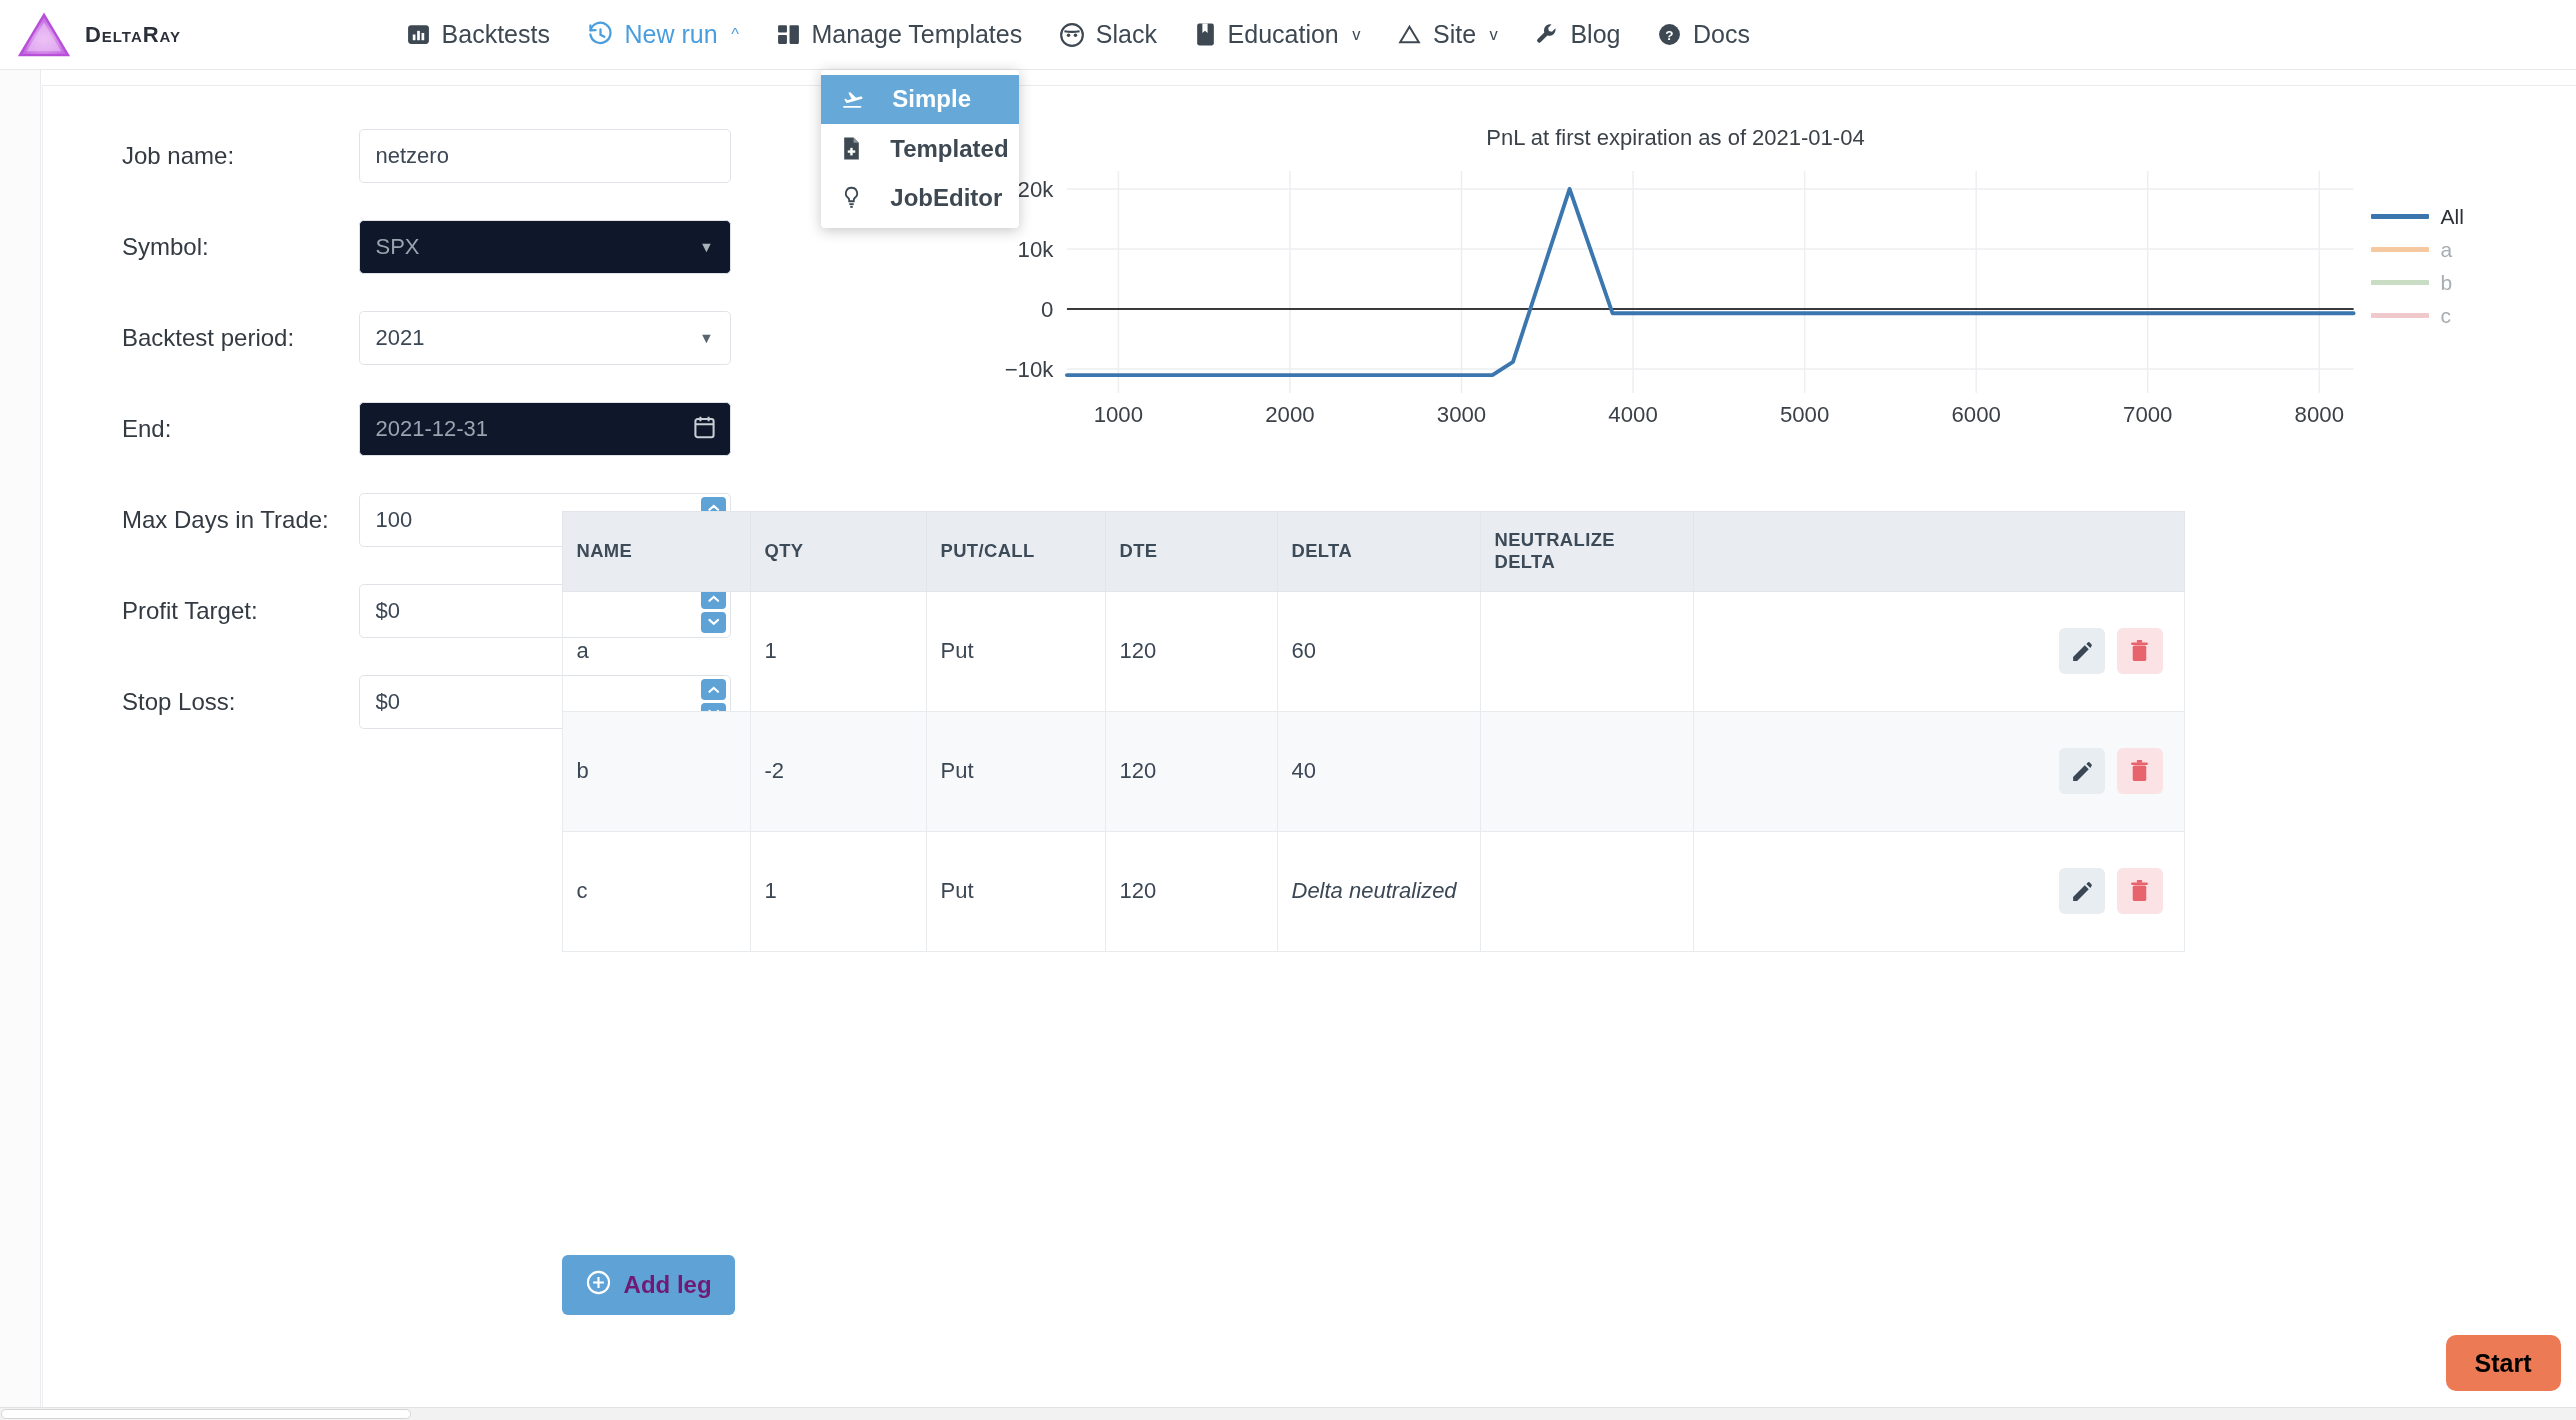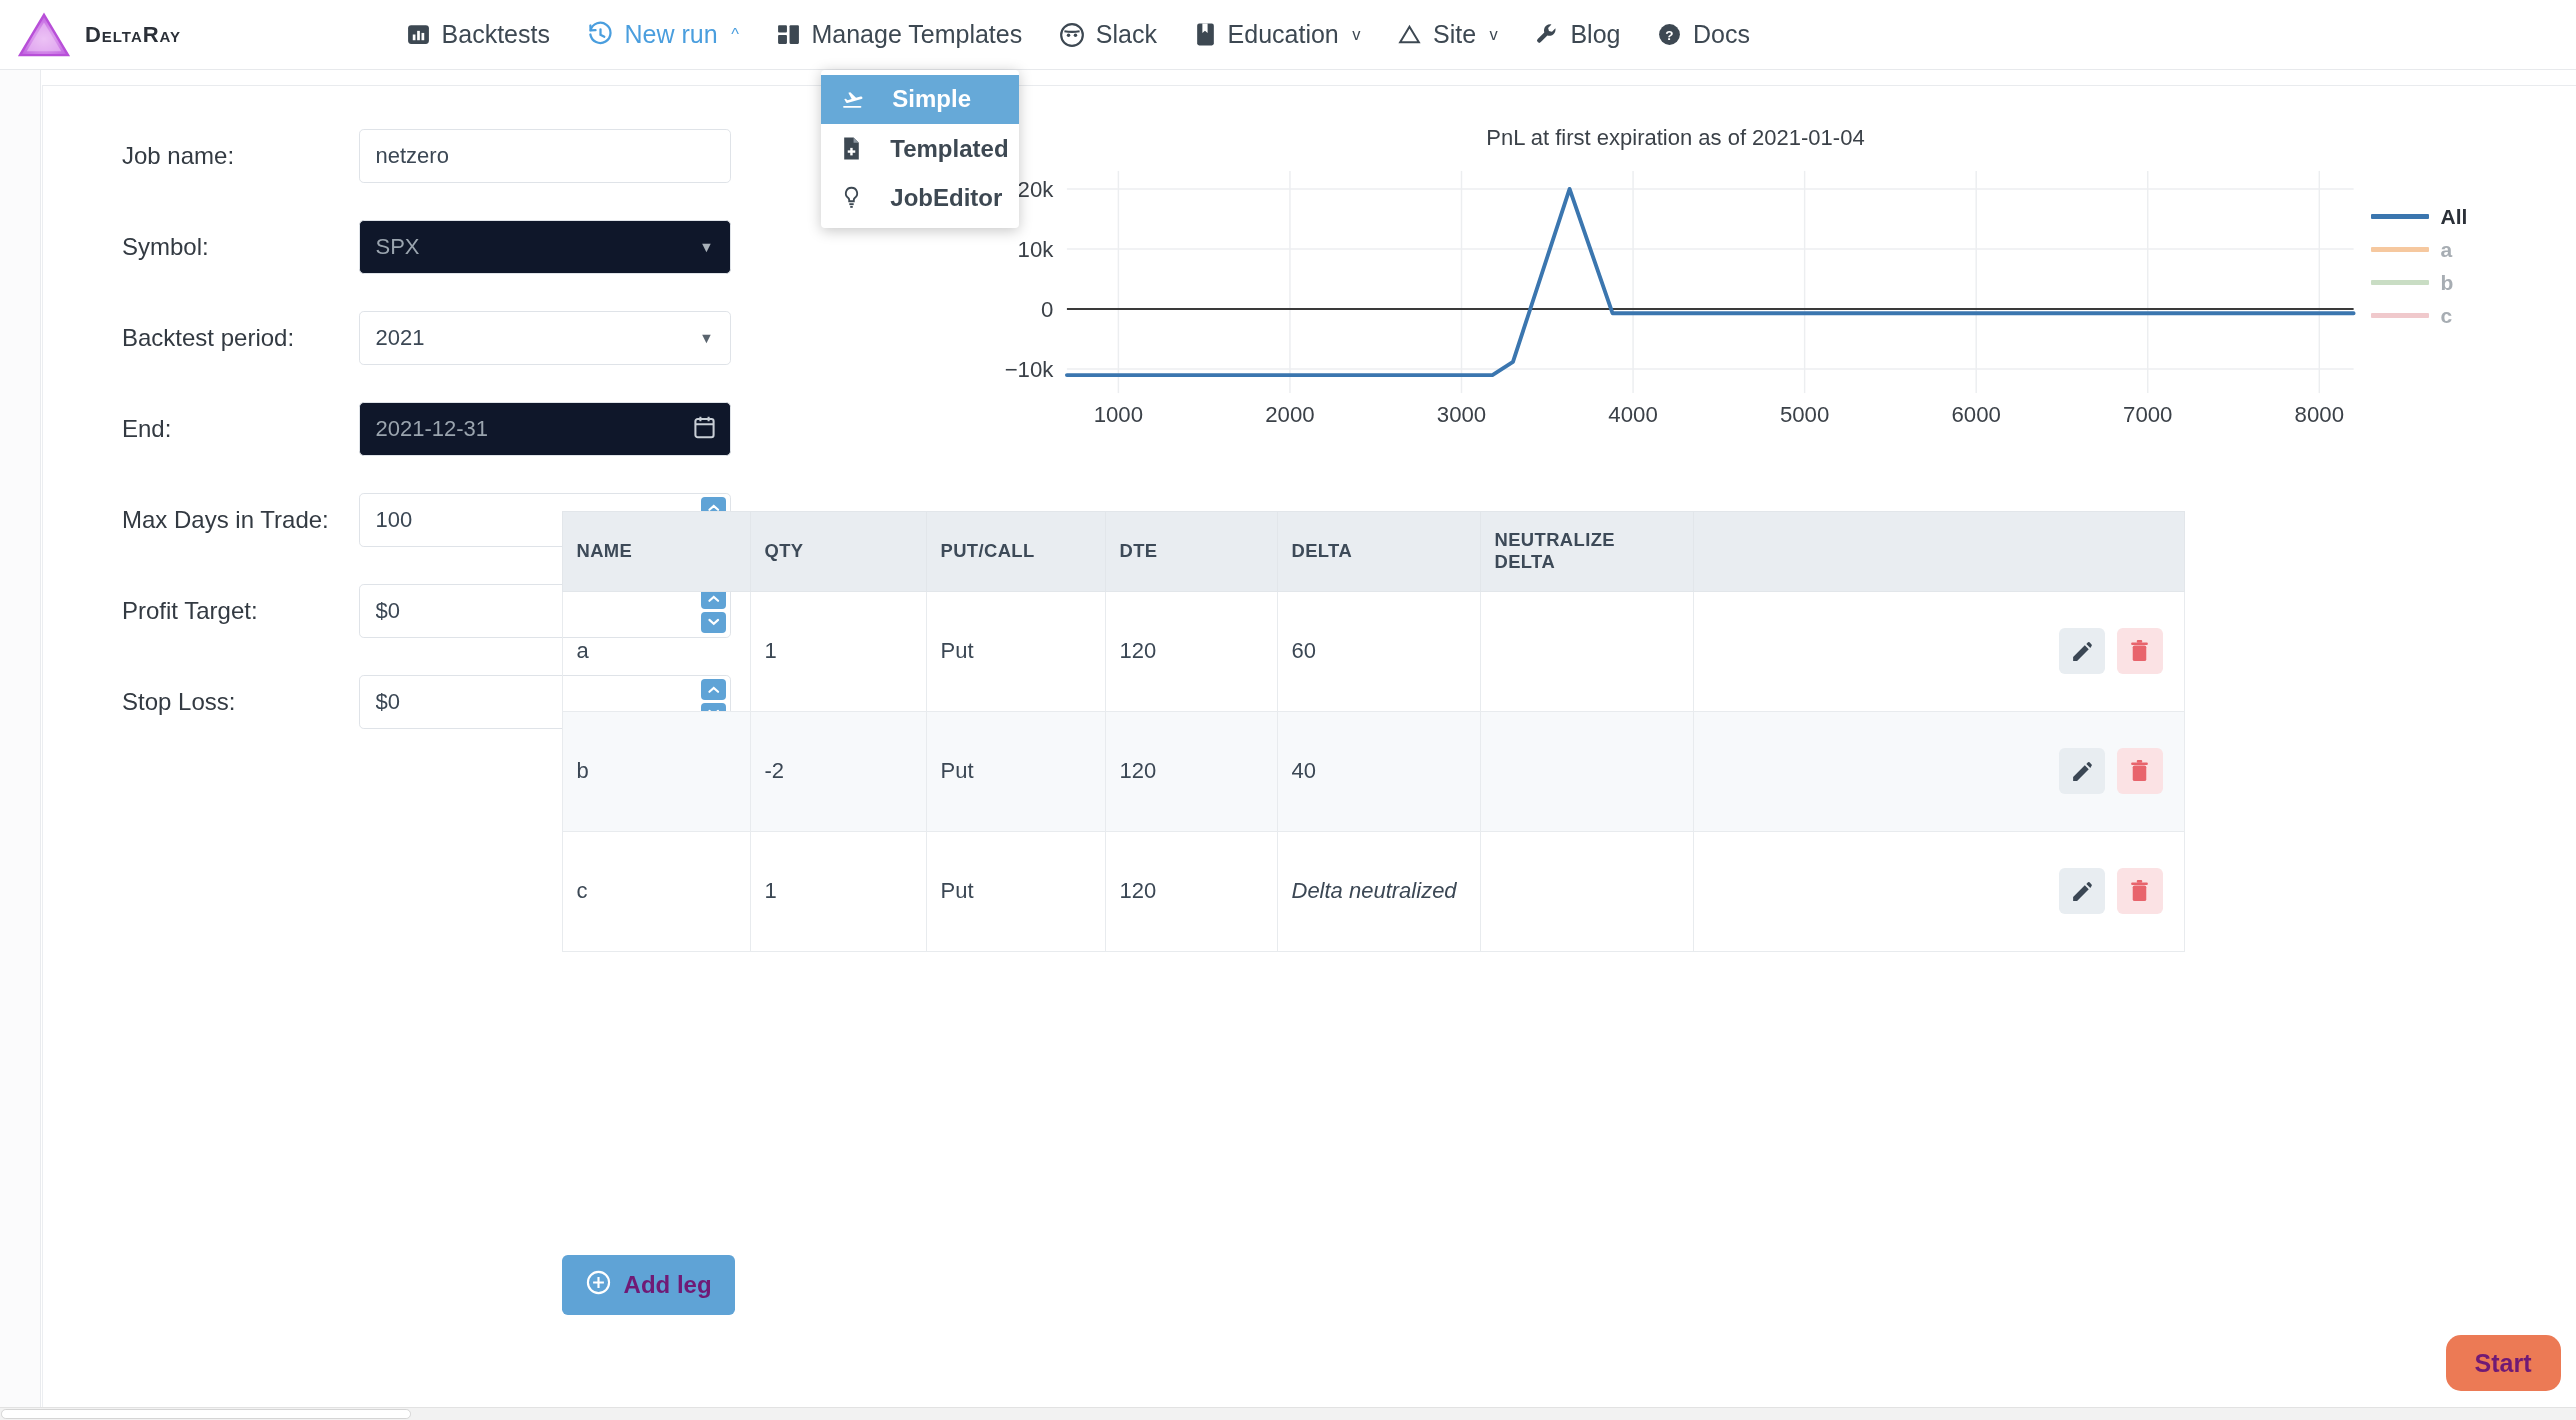--- a/index.html
+++ b/index.html
@@ -103,21 +103,21 @@
     display: flex; align-items: center; justify-content: center; cursor: pointer;
   }
   .spin-btn svg { display: block; }
 
   
   .chart-wrap { position: absolute; left: 908px; top: 39px; width: 1565px; height: 348px; }
   .chart-title { text-align: center; font-size: 22px; color: #3b4148; margin-left: -116px; }
   .legend { position: absolute; right: 0; top: 75px; width: 145px; }
   .lg-row { display: flex; align-items: center; gap: 11.6px; height: 33px; cursor: pointer; }
   .lg-line { width: 58px; height: 5.8px; border-radius: 1px; }
-  .lg-lab { font-size: 21px; font-weight: bold; }
+  .lg-lab { font-size: 21px; }
 
   
   .tbl { position: absolute; left: 519px; top: 425px; width: 1623px; }
   table { border-collapse: collapse; width: 100%; }
   thead th {
     background: #e9edf1;
     color: #3d4a58;
     font-size: 18.4px;
     letter-spacing: 0.4px;
     text-align: left;
@@ -147,21 +147,21 @@
   .addleg {
     position: absolute; left: 519px; top: 1169px;
     display: flex; align-items: center; gap: 11.6px;
     background: #5fa3d6; color: #701a75;
     border: none; border-radius: 5.8px;
     padding: 13.5px 23px; font-size: 24px; font-weight: bold;
     font-family: "Liberation Sans", sans-serif; cursor: pointer;
   }
   .startbtn {
     position: absolute; right: 15.5px; bottom: 15.5px;
-    background: #ec7a55; color: #701a75; border: none; border-radius: 15px;
+    background: #ec7a55; color: #000000; border: none; border-radius: 10px;
     padding: 13.5px 29px; font-size: 25px; font-weight: bold;
     font-family: "Liberation Sans", sans-serif; cursor: pointer;
   }
 
   
   .hscroll {
     position: absolute; left: 0; bottom: 0; width: 100%; height: 13.5px;
     background: #f2f2f2; border-top: 1px solid #e2e2e2;
   }
   .hscroll-thumb {

